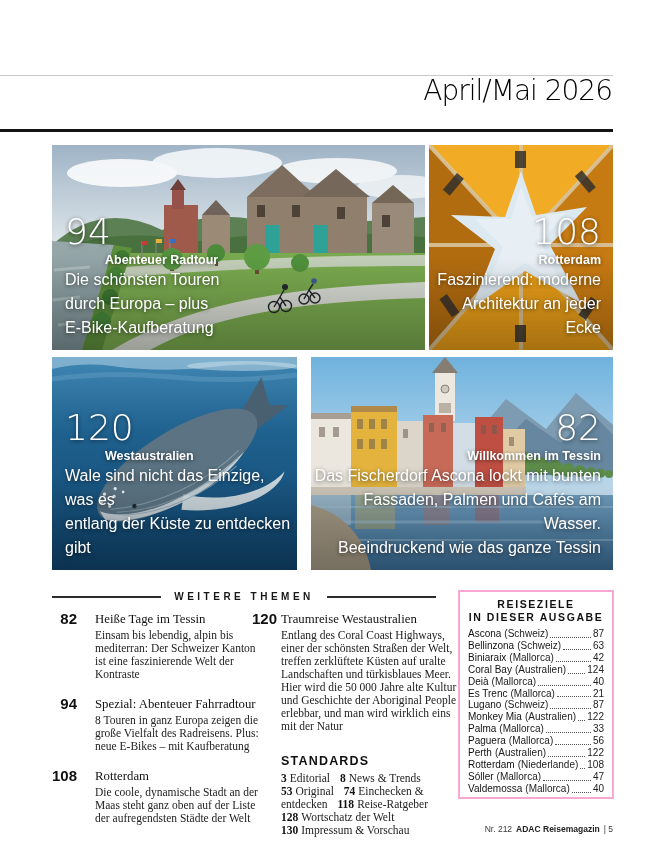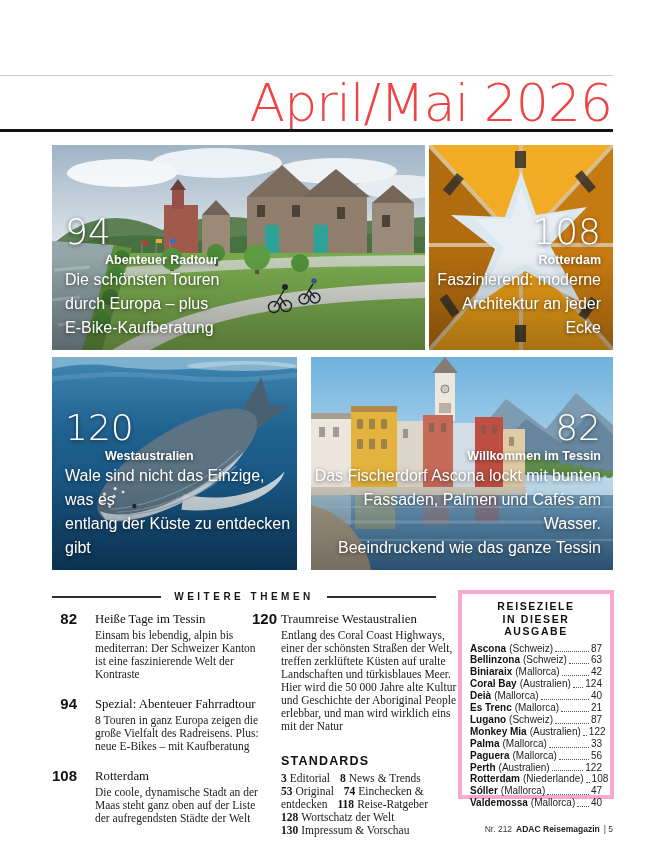--- a/index.html
+++ b/index.html
@@ -2,21 +2,21 @@
 <html lang="de"><head>
 <meta charset="utf-8">
 <style>
   html,body{margin:0;padding:0;background:#ffffff;}
   .page{position:relative;width:666px;height:862px;background:#fff;overflow:hidden;
         font-family:"Liberation Sans",sans-serif;color:#1f1f1f;}
 
   
   .topline{position:absolute;left:0;top:75px;width:613px;height:1px;background:#c9c9c9;}
   .issue-title{position:absolute;top:77px;right:54px;margin:0;font-family:"DejaVu Sans","Liberation Sans",sans-serif;
-        font-weight:200;font-size:52px;line-height:1;letter-spacing:-1px;color:#ef4444;}
+        font-weight:200;font-size:28px;line-height:1;letter-spacing:-1px;color:#000000;}
   .blackline{position:absolute;left:0;top:129px;width:613px;height:3px;background:#141414;}
 
   
   .photo{position:absolute;overflow:hidden;background:#9ab;}
   .photo svg{position:absolute;left:0;top:0;width:100%;height:100%;display:block;}
   .p1{left:52px;top:145px;width:373px;height:205px;}
   .p2{left:429px;top:145px;width:184px;height:205px;}
   .p3{left:52px;top:357px;width:245px;height:213px;}
   .p4{left:311px;top:357px;width:302px;height:213px;}
   .shade{position:absolute;left:0;right:0;bottom:0;height:45%;
@@ -47,25 +47,25 @@
   .entry-text{font-size:11.5px;line-height:13px;hyphens:auto;}
   .standards{margin-left:29px;margin-top:21px;}
   .standards-title{font-family:"Liberation Sans",sans-serif;font-weight:bold;font-size:12.5px;
                    letter-spacing:1.2px;color:#111;margin-bottom:4px;}
   .standards-text{margin:0;font-size:11.5px;line-height:13px;}
   .std-num{font-weight:bold;font-family:"Liberation Serif",serif;margin-right:3px;color:#111;}
   .std-label{margin-right:7px;}
 
   
   .box{position:absolute;left:458px;top:590px;width:156px;height:209px;box-sizing:border-box;
-       border:4px solid #f9a8d4;padding:6px 8px 5px 8px;background:#fff;}
+       border:2px solid #f9a8d4;padding:6px 8px 5px 8px;background:#fff;}
   .box-title{text-align:center;font-weight:bold;font-size:10.5px;letter-spacing:1.6px;
              line-height:12.5px;color:#111;margin-bottom:5px;}
   .dest{display:flex;align-items:flex-end;font-size:10px;line-height:11.9px;white-space:nowrap;}
-  .dest-name{font-weight:bold;color:#111;}
+  .dest-name{font-weight:normal;color:#111;}
   .dest-region{margin-left:3px;color:#222;}
   .leader{flex:1 1 4px;min-width:4px;border-bottom:1.2px dotted #555;margin:0 2px 2px 2px;}
   .dest-page{color:#222;}
 
   
   .footer{position:absolute;top:824px;right:53px;display:flex;gap:4px;align-items:baseline;
           font-size:8.5px;color:#3a3a3a;}
   .footer b{color:#222;}
 </style>
 </head>

